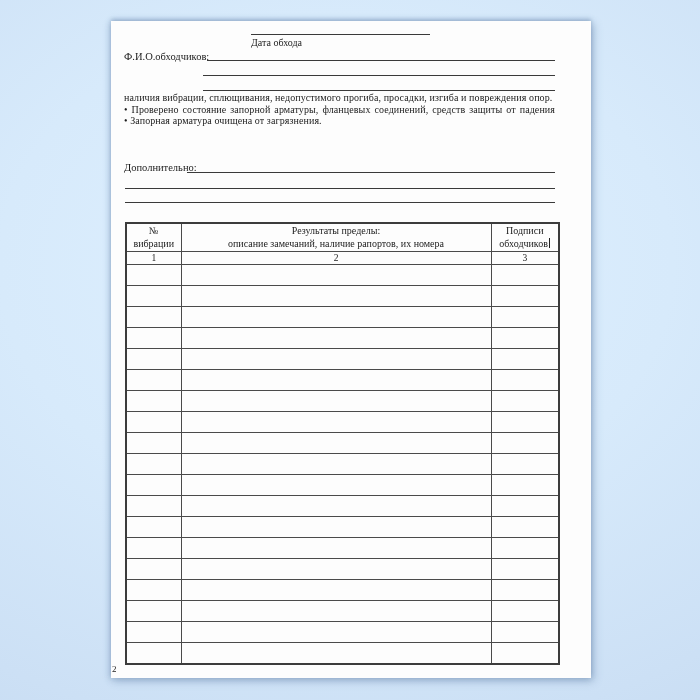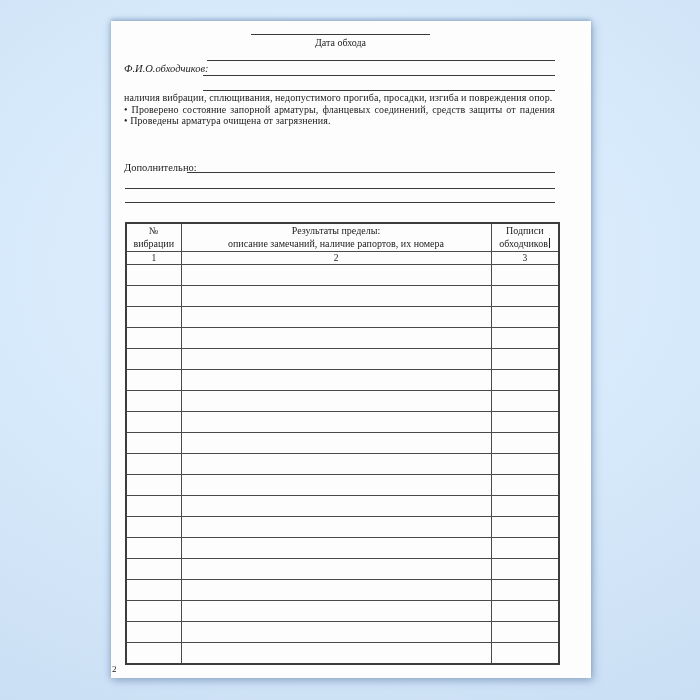--- a/index.html
+++ b/index.html
@@ -13,21 +13,21 @@
   }
   .page{
     position:absolute;left:111px;top:21px;width:480px;height:657px;
     background:#fdfdfd;color:#1b1b1b;
     box-shadow:0 -2px 4px rgba(110,140,175,.5), 3px 3px 8px rgba(110,140,175,.45), -2px 2px 6px rgba(120,150,185,.3);
   }
   .hline{position:absolute;height:0;border-bottom:1.4px solid #3a3a3a;}
   .lbl{position:absolute;font-size:10.5px;line-height:12px;white-space:nowrap;}
   .date-label{
     position:absolute;left:140px;top:16px;width:179px;
-    text-align:center;font-size:10px;line-height:12px;
+    font-size:10px;line-height:12px;
   }
   .checklist{
     position:absolute;left:13px;top:71px;width:431px;
     font-size:10px;
   }
   .cl-line{
     height:11.6px;line-height:11.6px;overflow:hidden;
     letter-spacing:.1px;
   }
   .cl-line.stretch{text-align:justify;text-align-last:justify;}
@@ -57,29 +57,29 @@
 </style>
 </head>
 <body>
 
 <div class="stage">
   <div class="page">
 
     <div class="hline" style="left:140px;top:13px;width:179px;"></div>
     <div class="date-label">Дата обхода</div>
 
-    <div class="lbl" style="left:13px;top:42px;font-style:italic;">Ф.И.О.обходчиков:</div>
+    <div class="lbl" style="left:13px;top:30px;">Ф.И.О.обходчиков:</div>
     <div class="hline" style="left:96px;top:39px;width:348px;"></div>
     <div class="hline" style="left:92px;top:54px;width:352px;"></div>
     <div class="hline" style="left:92px;top:69px;width:352px;"></div>
 
     <div class="checklist">
         <div class="cl-line">наличия вибрации, сплющивания, недопустимого прогиба, просадки, изгиба и повреждения опор.</div>
         <div class="cl-line stretch">• Проверено состояние запорной арматуры, фланцевых соединений, средств защиты от падения элек-</div>
-        <div class="cl-line">• Проведены арматура очищена от загрязнения.</div>
+        <div class="cl-line">• Запорная арматура очищена от загрязнения.</div>
       </div>
 
     <div class="lbl" style="left:13px;top:141px;">Дополнительно:</div>
     <div class="hline" style="left:76px;top:151px;width:368px;"></div>
     <div class="hline" style="left:14px;top:167px;width:430px;"></div>
     <div class="hline" style="left:14px;top:181px;width:430px;"></div>
 
     <table class="routes">
       <colgroup>
           <col class="c1">

